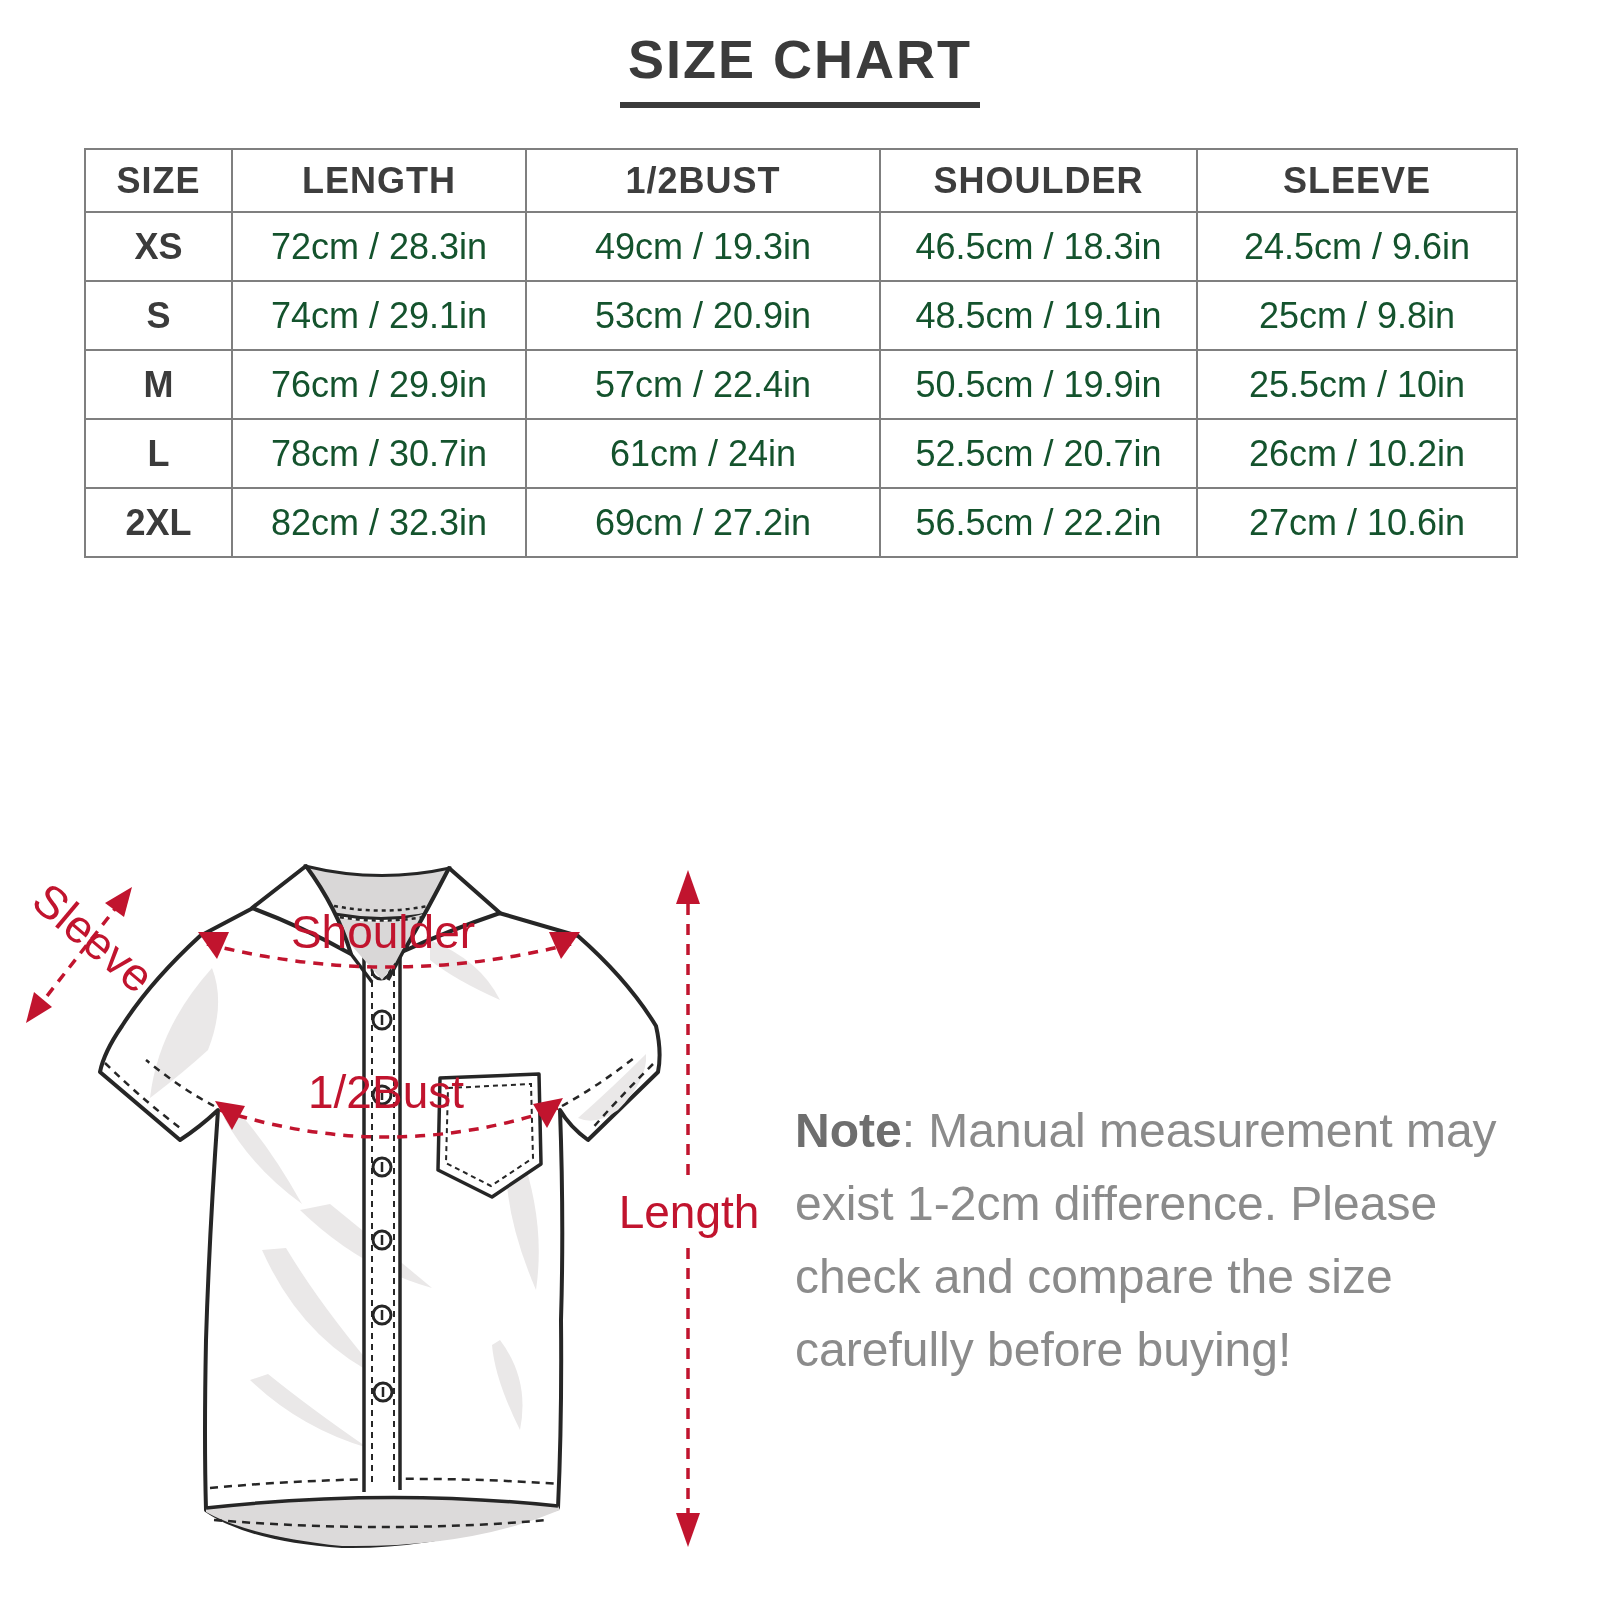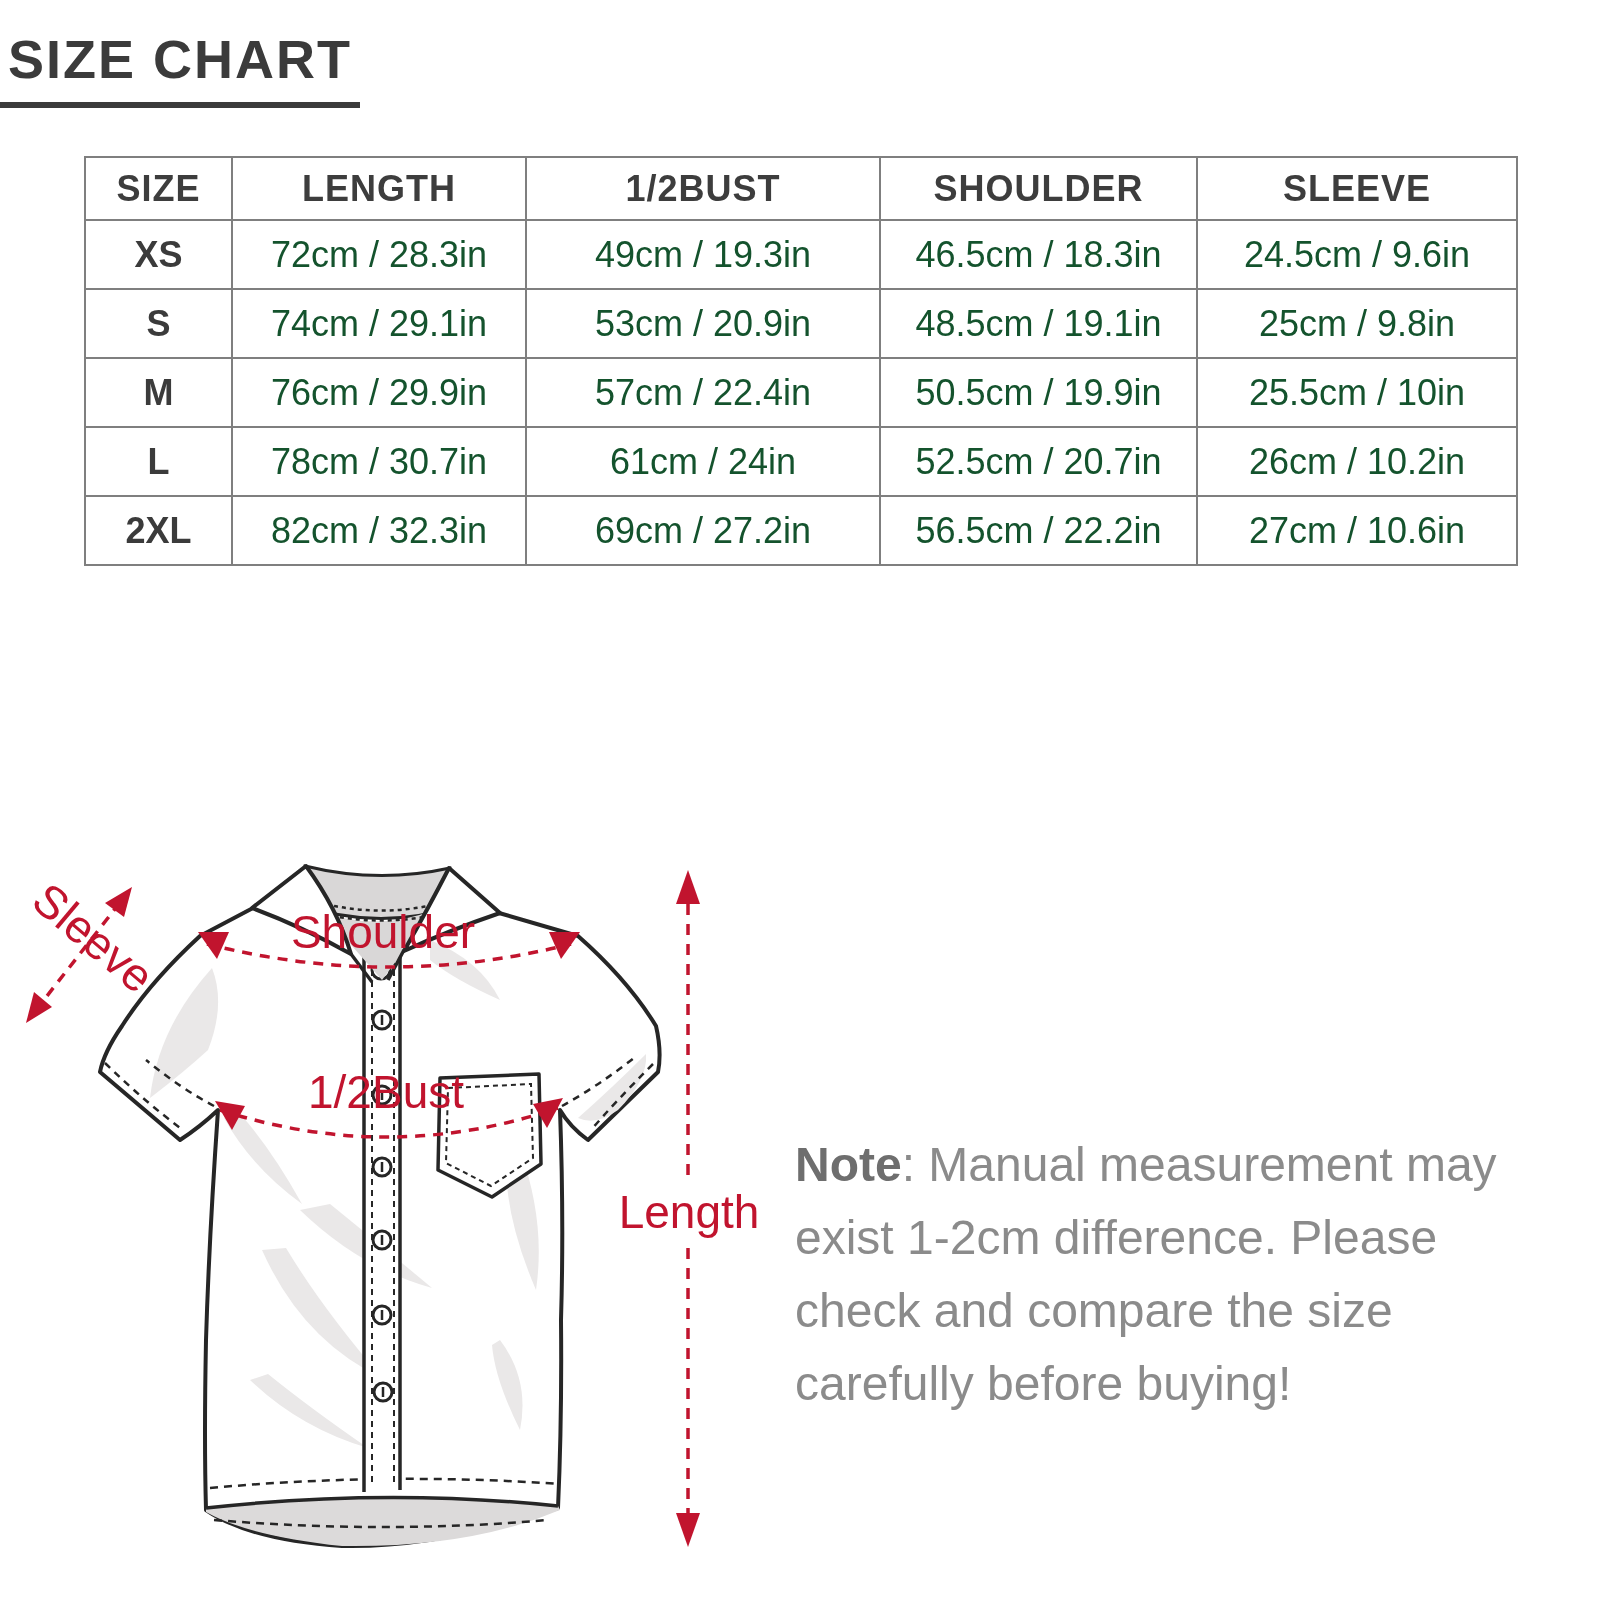--- a/index.html
+++ b/index.html
@@ -1,40 +1,40 @@
 <!DOCTYPE html>
 <html><head>
 <meta charset="utf-8">
 <style>
   html,body{margin:0;padding:0;background:#ffffff;}
   .canvas{
     position:relative;width:1600px;height:1600px;background:#ffffff;
     font-family:"Liberation Sans",sans-serif;overflow:hidden;
   }
   
-  .title-wrap{position:absolute;top:28px;left:0;width:1600px;}
+  .title-wrap{position:absolute;top:28px;left:0;width:1600px;text-align:center;}
   .title{
     display:inline-block;font-size:54px;font-weight:bold;color:#3b3b3b;
     letter-spacing:2px;padding:0 8px 12px 8px;border-bottom:6px solid #3b3b3b;
   }
   
   table.size-table{
-    position:absolute;top:156px;left:84px;width:1432px;
+    position:absolute;top:148px;left:84px;width:1432px;
     border-collapse:collapse;table-layout:fixed;background:#ffffff;
   }
   .size-table th,.size-table td{
     border:2px solid #7f7f7f;text-align:center;vertical-align:middle;
     padding:0;white-space:nowrap;
   }
   .size-table th{height:61px;font-size:36px;font-weight:bold;color:#3d3d3d;letter-spacing:1px;}
   .size-table td{height:67px;font-size:36px;color:#14532d;}
   .size-table td.size-col{font-weight:bold;color:#3b3b3b;margin-left:24px;}
   
   .note{
-    position:absolute;left:795px;top:1080px;width:708px;
+    position:absolute;left:795px;top:1046px;width:708px;
     font-size:48px;line-height:73px;color:#8b8b8b;
   }
   .note .note-label{font-weight:bold;color:#6e6e6e;}
   
   svg.shirt{position:absolute;left:0;top:820px;width:760px;height:780px;}
   svg.shirt text{font-family:"Liberation Sans",sans-serif;}
   .red-label{font-size:46px;fill:#C1142E;}
 </style>
 </head>
 <body>

